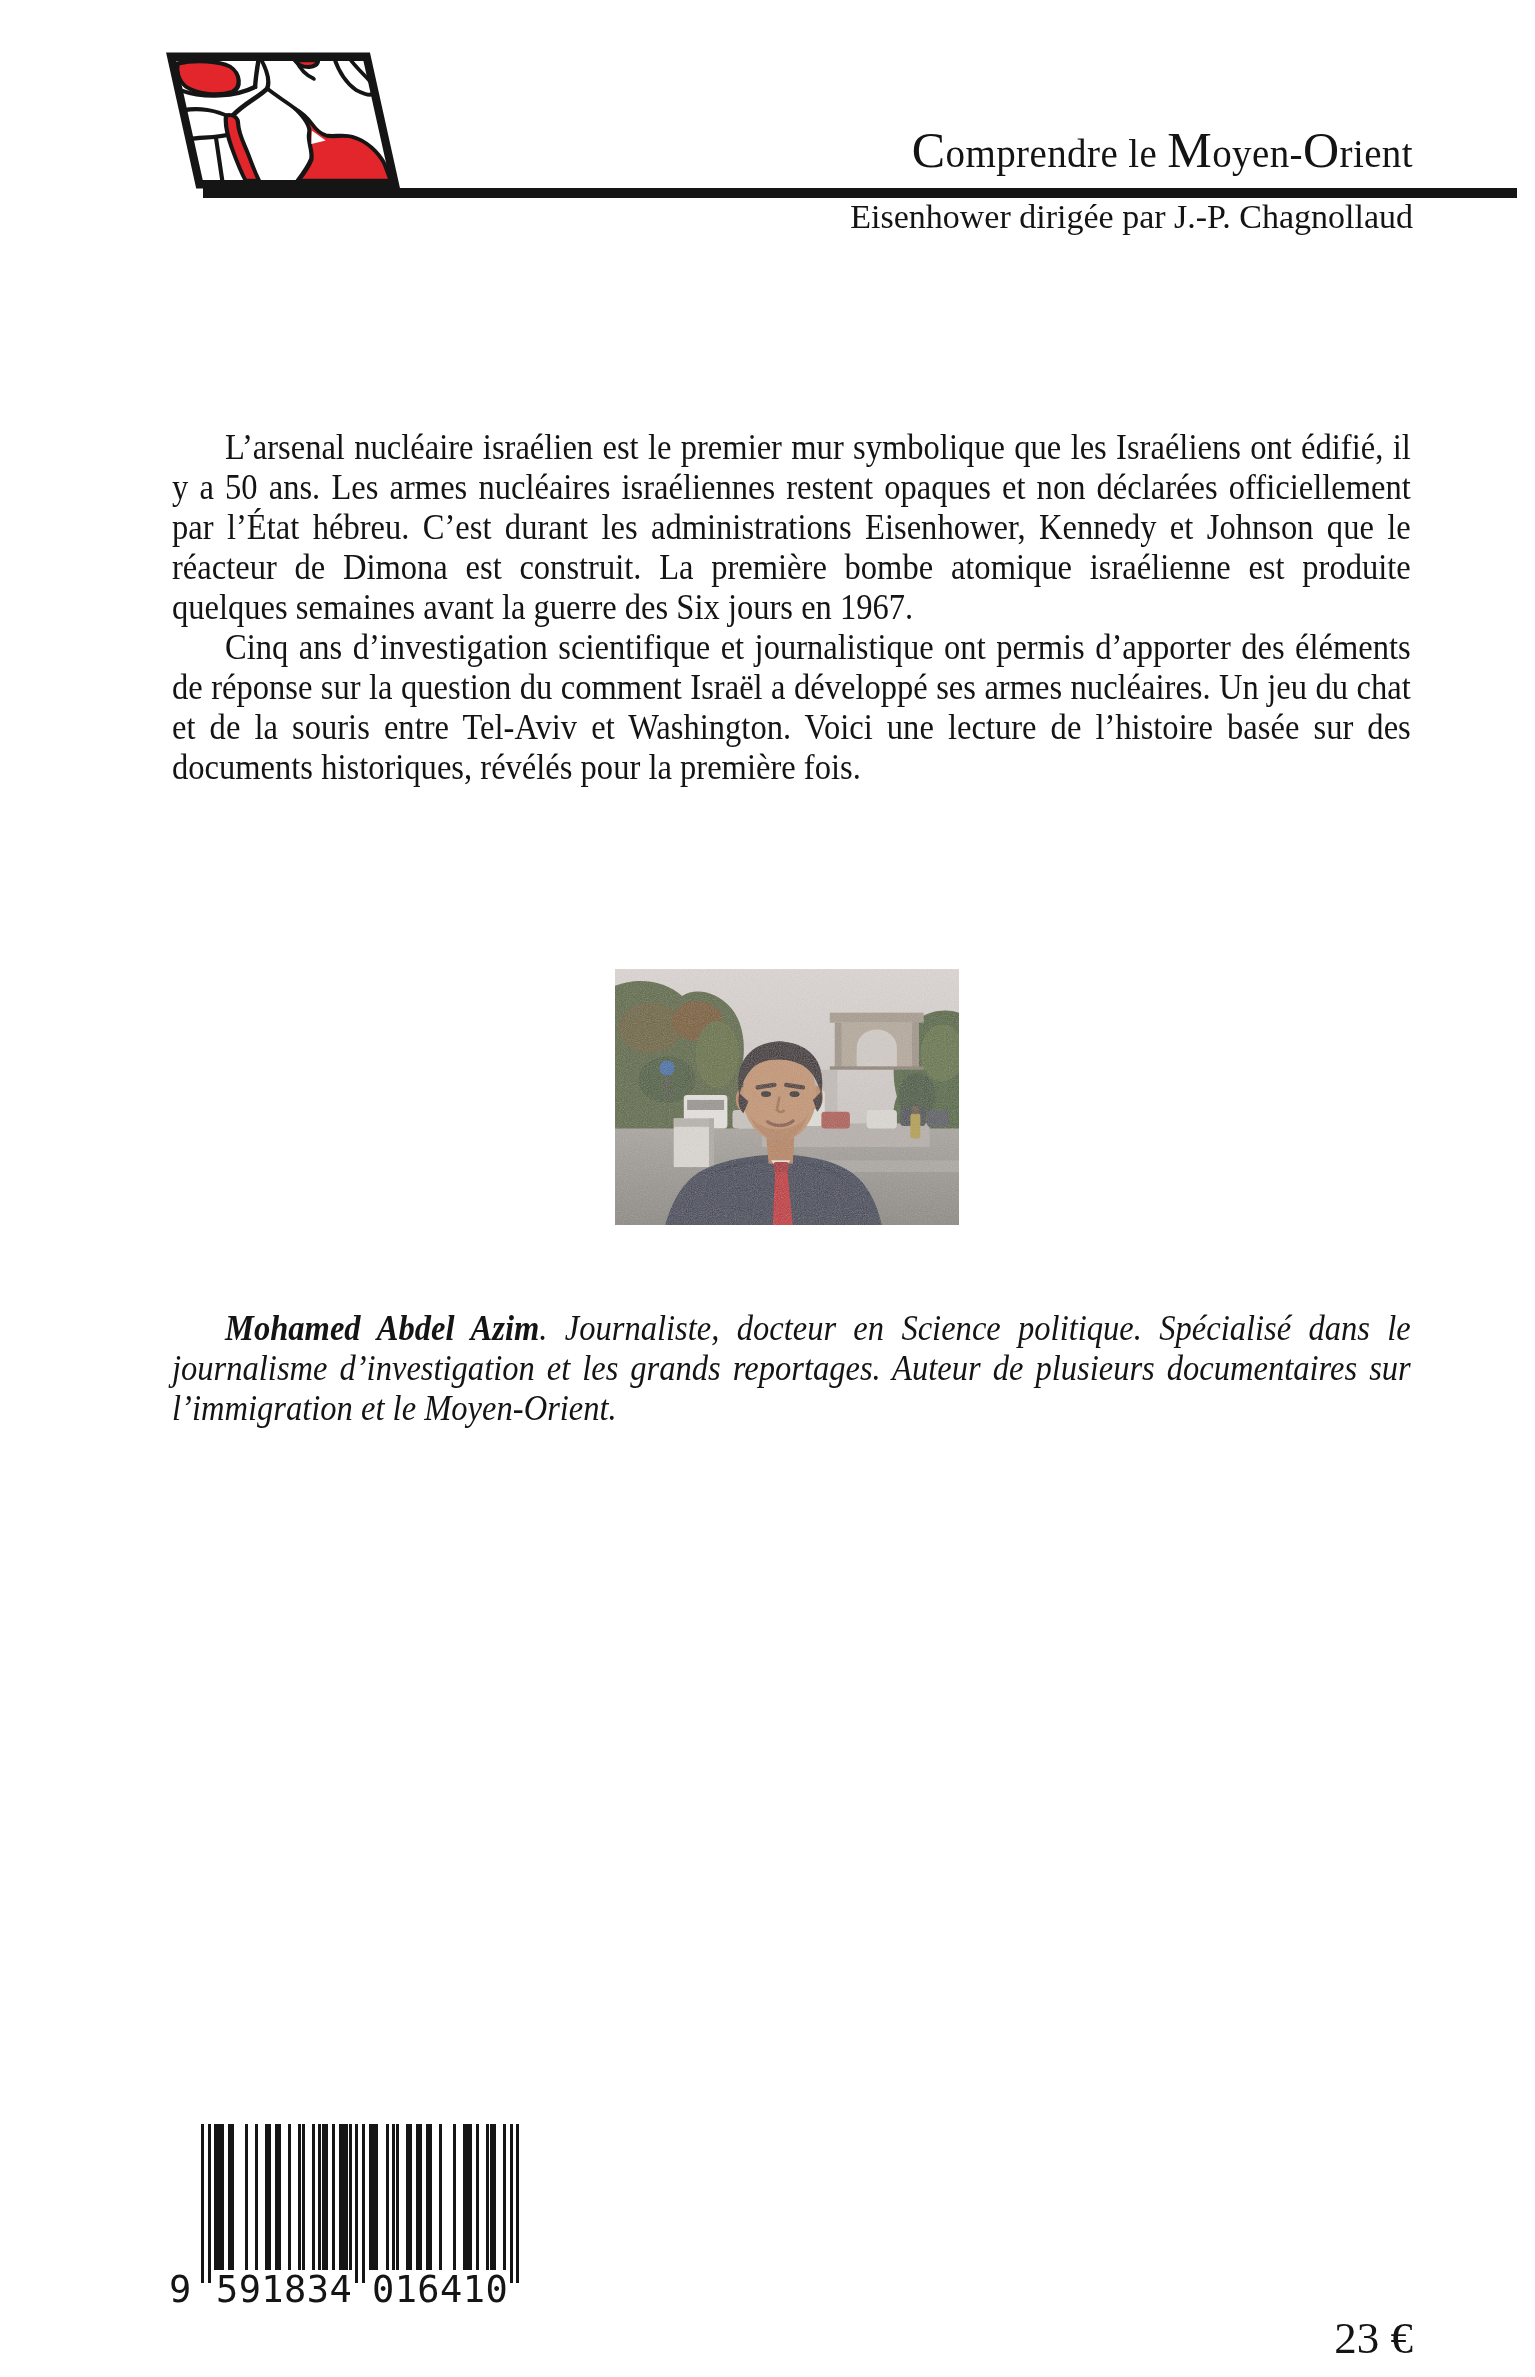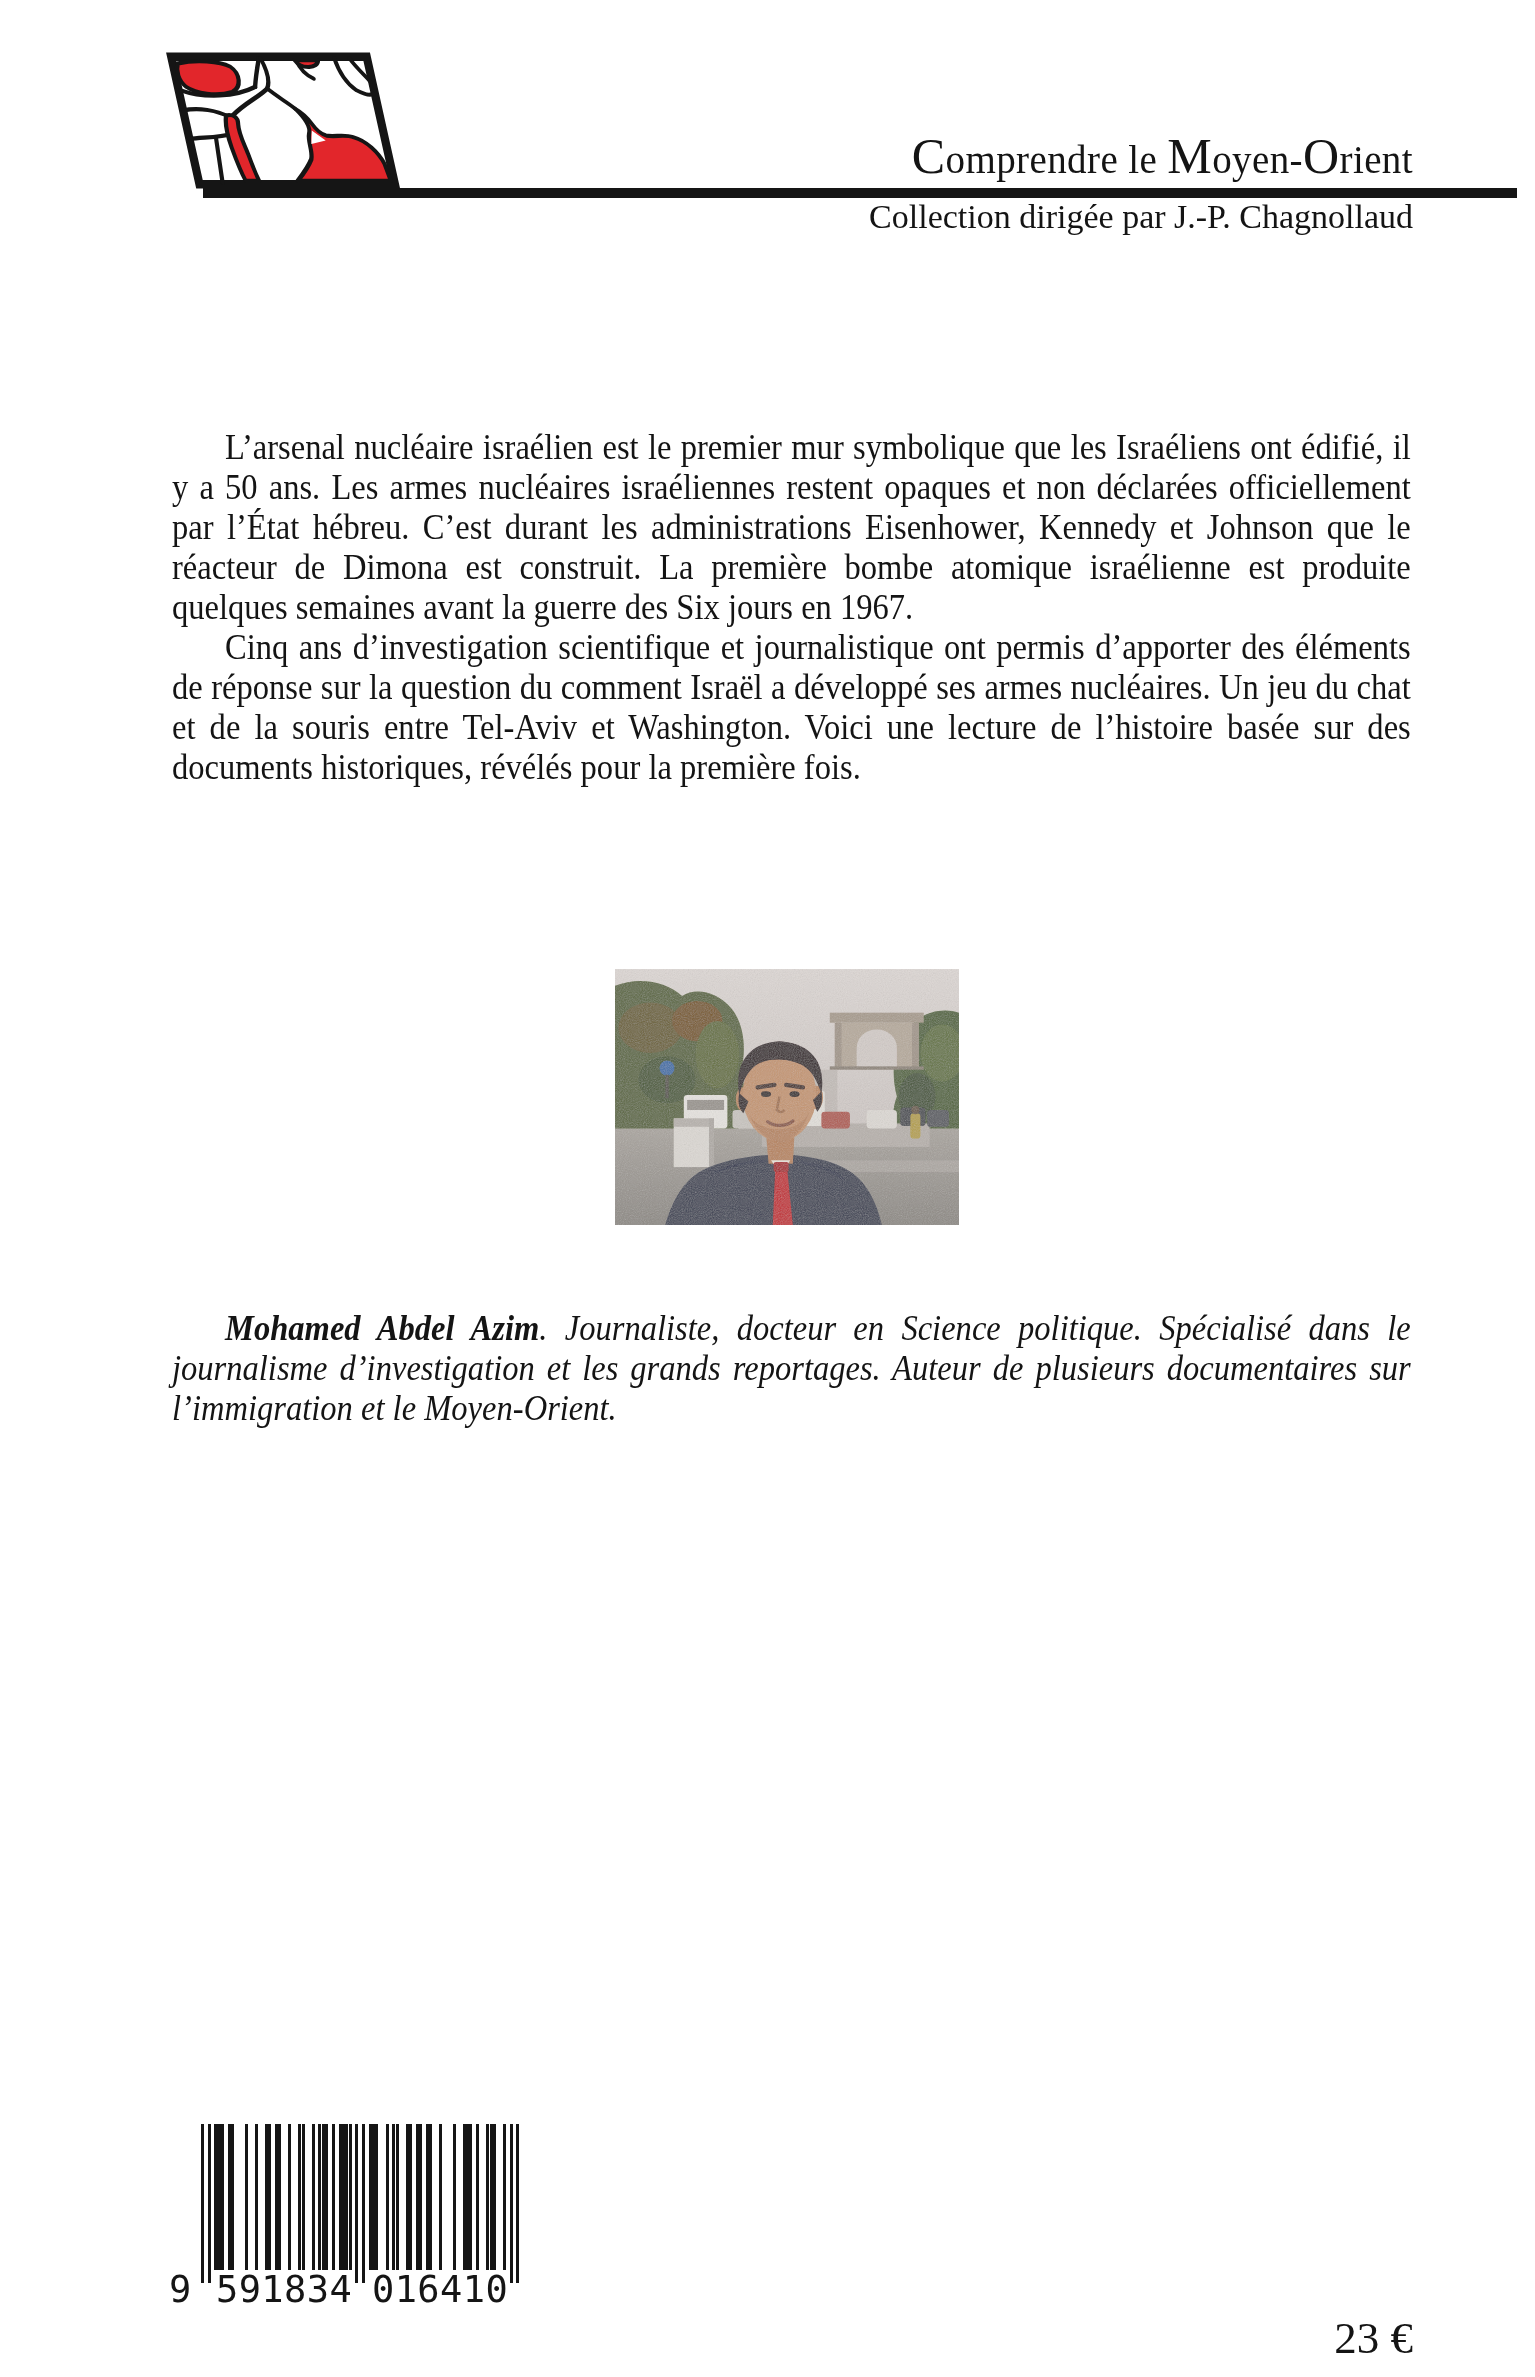--- a/index.html
+++ b/index.html
@@ -8,21 +8,21 @@
     width:1535px;height:2377px;
     background:#ffffff;
     font-family:"Liberation Serif", serif;
     color:#141414;
     overflow:hidden;
   }
   
   .logo{position:absolute;left:163px;top:50px;width:245px;height:146px;}
   .rule{position:absolute;left:203px;top:188px;width:1314px;height:10px;background:#151515;}
   .series-title{
-    position:absolute;top:140px;right:122px;
+    position:absolute;top:134px;right:122px;
     font-size:39px;line-height:1;letter-spacing:0.4px;white-space:nowrap;
   }
   .series-title .bigcap{font-size:50px;line-height:0;}
   .series-subtitle{
     position:absolute;top:198px;right:122px;
     font-size:34px;line-height:1.1;white-space:nowrap;
   }
   
   .synopsis{
     position:absolute;left:172px;top:428px;width:1332px;
@@ -92,21 +92,21 @@
           <path d="M136,70 C142,74 148,80 152,88 C156,96 160,100 166,102 C176,104 188,100 198,104 C212,108 224,122 228,136 L231,156 L120,156 C128,148 136,140 142,130 C146,120 142,110 146,100 C150,92 144,80 136,70 Z"></path>
         </g>
         <path d="M150,96 L164,108 L146,112 Z" fill="#ffffff"></path>
       </g>
     </svg>
   </div>
 
   <div class="rule"></div>
 
   <div class="series-title"><span class="bigcap">C</span>omprendre le <span class="bigcap">M</span>oyen-<span class="bigcap">O</span>rient</div>
-  <div class="series-subtitle">Collection dirigée par J.-P. Chagnollaud</div>
+  <div class="series-subtitle">Eisenhower dirigée par J.-P. Chagnollaud</div>
 
   <div class="synopsis">
     <p>L’arsenal nucléaire israélien est le premier mur symbolique que les Israéliens ont édifié, il y a 50 ans. Les armes nucléaires israéliennes restent opaques et non déclarées officiellement par l’État hébreu. C’est durant les administrations Eisenhower, Kennedy et Johnson que le réacteur de Dimona est construit. La première bombe atomique israélienne est produite quelques semaines avant la guerre des Six jours en 1967.</p>
     <p>Cinq ans d’investigation scientifique et journalistique ont permis d’apporter des éléments de réponse sur la question du comment Israël a développé ses armes nucléaires. Un jeu du chat et de la souris entre Tel-Aviv et Washington. Voici une lecture de l’histoire basée sur des documents historiques, révélés pour la première fois.</p>
   </div>
 
   <div class="photo">
     <svg viewBox="0 0 410 305" xmlns="http://www.w3.org/2000/svg">
       <defs>
         <linearGradient id="sky" x1="0" y1="0" x2="0" y2="1">

